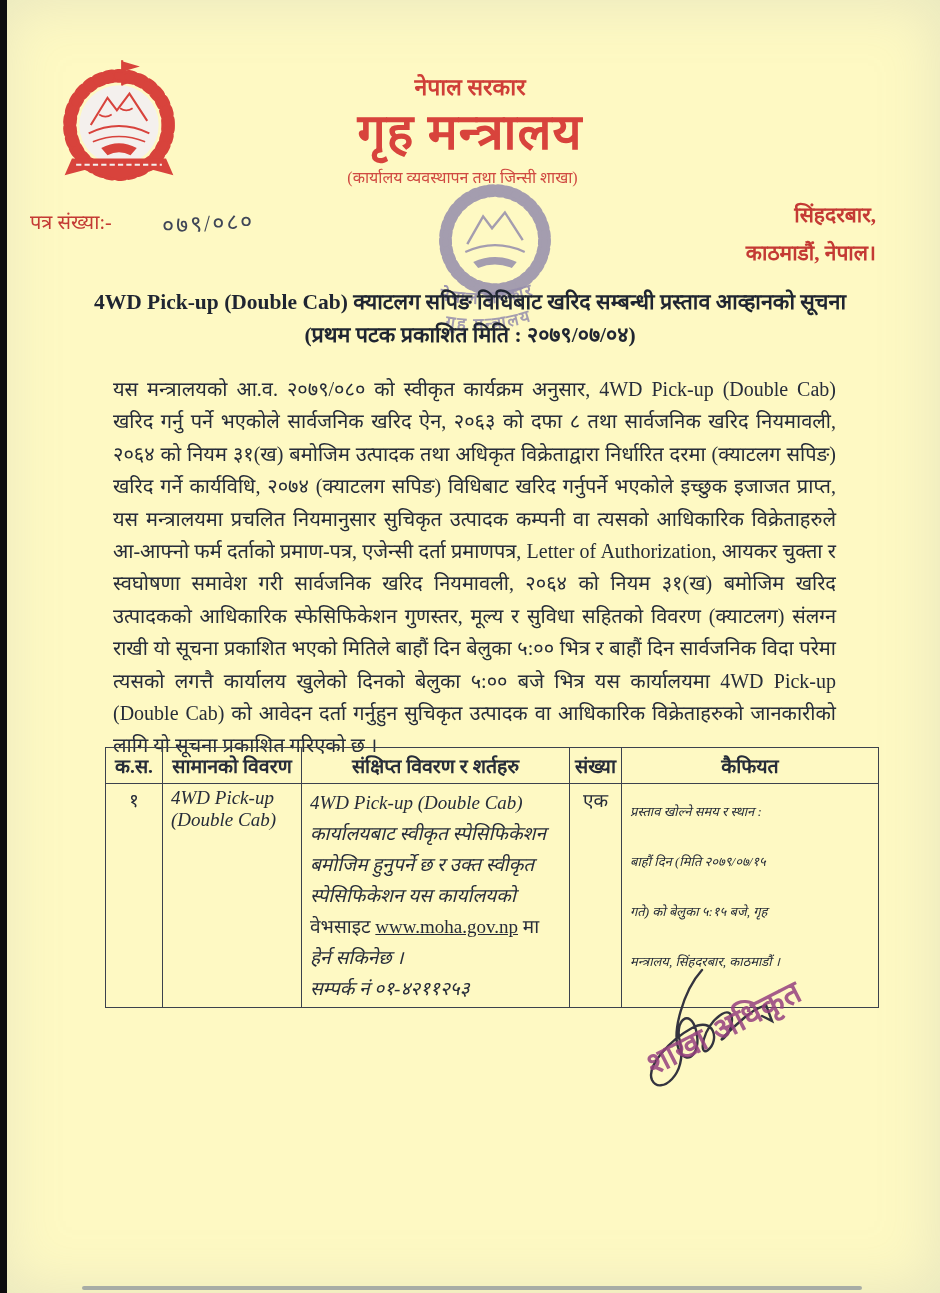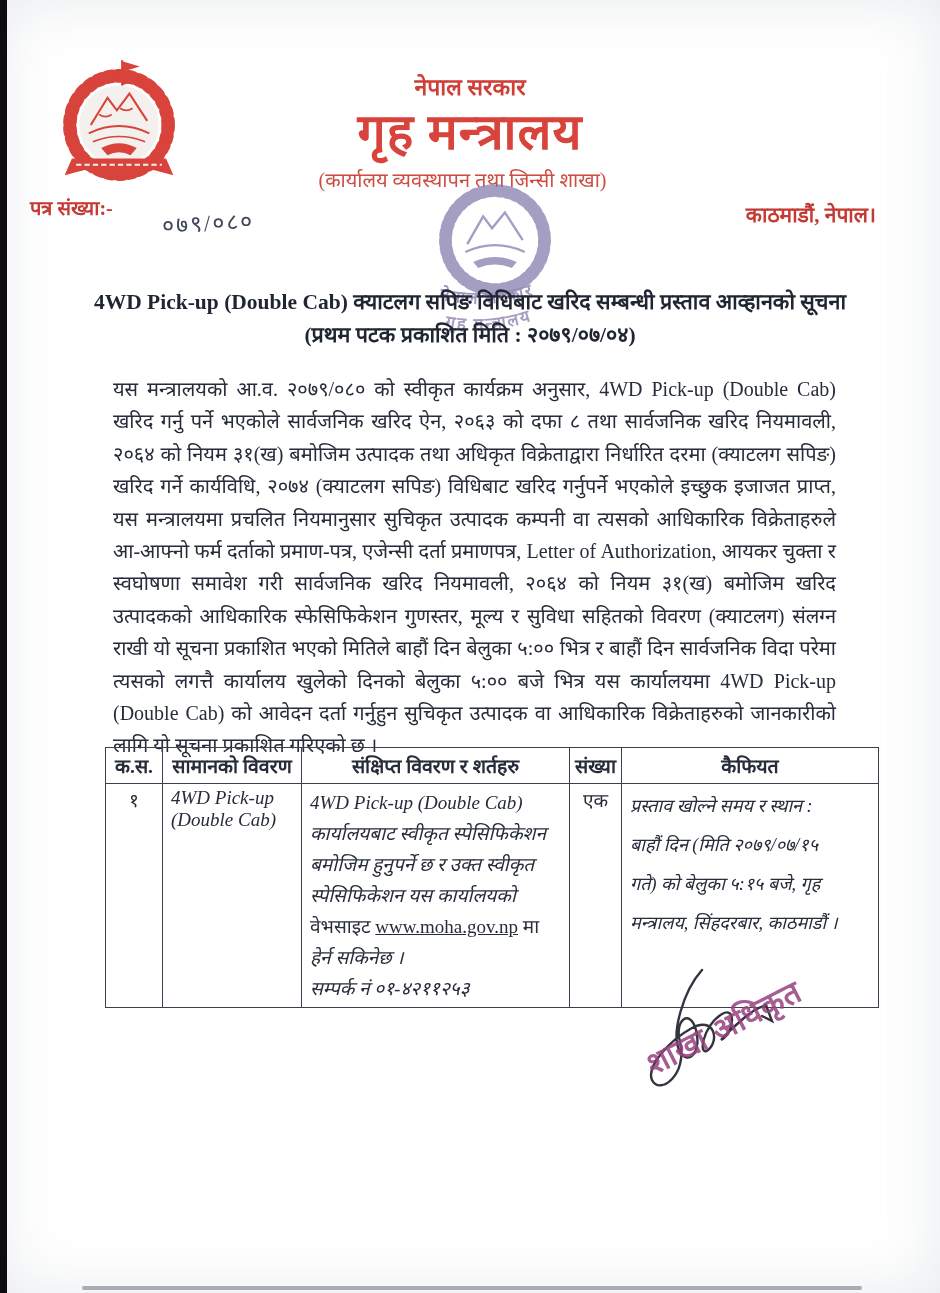--- a/index.html
+++ b/index.html
@@ -3,38 +3,38 @@
 <meta charset="utf-8">
 <style>
   html,body{margin:0;padding:0;}
   body{
     font-family:"Liberation Serif","DejaVu Serif",serif;
     background:#cfd4d8;
   }
   .page{
     position:relative;
     width:940px;height:1293px;
-    background:#ffffff;
+    background:#fef9c3;
     overflow:hidden;
     box-shadow:inset 0 0 60px rgba(160,170,180,.25);
   }
   .edge-left{position:absolute;left:0;top:0;width:7px;height:1293px;background:#0d0d0f;}
   .edge-bottom{position:absolute;left:82px;top:1286px;width:780px;height:4px;background:#8d959c;opacity:.75;border-radius:2px;}
 
   
   .emblem{position:absolute;left:40px;top:56px;width:158px;height:138px;}
   .gov-line{position:absolute;left:0;top:70px;width:940px;text-align:center;
     font-size:23px;font-weight:bold;color:#cf3f38;}
   .ministry-line{position:absolute;left:0;top:96px;width:940px;text-align:center;
     font-size:50px;font-weight:bold;color:#d8433c;letter-spacing:1px;}
   .branch-line{position:absolute;left:0;top:166px;width:925px;text-align:center;
-    font-size:20px;color:#d04a42;}
+    font-size:16px;color:#d04a42;}
 
   
-  .ref{position:absolute;left:30px;top:194px;color:#c43a34;font-weight:bold;font-size:20px;}
+  .ref{position:absolute;left:30px;top:208px;color:#c43a34;font-weight:normal;font-size:20px;}
   .ref .r{height:38px;}
   .letter-no-value{
     position:absolute;left:162px;top:206px;font-size:23px;color:#3f4657;
     transform:rotate(-3deg);font-weight:normal;letter-spacing:2px;
   }
   .address{position:absolute;right:64px;top:196px;text-align:right;
     color:#c43a34;font-weight:bold;font-size:21px;line-height:38px;}
 
   
   .center-stamp{position:absolute;left:396px;top:170px;width:198px;height:172px;opacity:.8;}
@@ -60,21 +60,21 @@
     color:#262c39;font-size:19px;
   }
   .notice-table th,.notice-table td{
     border:1.6px solid #3c424d;vertical-align:top;padding:3px 8px;
   }
   .notice-table th{font-size:19.5px;font-weight:bold;text-align:center;padding:4px 2px;}
   .pre{white-space:pre-line;font-style:italic;}
   .cell-sn{text-align:center;}
   .cell-qty{text-align:center;}
   .cell-desc{line-height:31px;}
-  .cell-remarks{line-height:39px;font-size:18px;}
+  .cell-remarks{line-height:50px;font-size:13px;}
   .url{text-decoration:underline;}
 
   
   .signature{position:absolute;left:632px;top:958px;width:180px;height:140px;}
   .officer-stamp{
     position:absolute;left:648px;top:1044px;width:240px;
     transform:rotate(-27deg);transform-origin:left center;
     font-size:31px;font-weight:bold;color:#96417f;opacity:.85;letter-spacing:1px;
   }
 </style>
@@ -110,20 +110,21 @@
   <div class="gov-line">नेपाल सरकार</div>
   <div class="ministry-line">गृह मन्त्रालय</div>
   <div class="branch-line">(कार्यालय व्यवस्थापन तथा जिन्सी शाखा)</div>
 
   <div class="ref">
     <div class="r">पत्र संख्या:-</div>
   </div>
   <div class="letter-no-value">०७९/०८०</div>
 
   <div class="address">
+    <div>सिंहदरबार,</div>
     <div>काठमाडौं, नेपाल।</div>
   </div>
 
   <svg class="center-stamp" viewBox="0 0 200 172">
     <g stroke="#7b72a6" fill="none" opacity="0.85">
       <circle cx="100" cy="70" r="50" stroke-width="13" stroke-dasharray="4 4.5" stroke-linecap="round"></circle>
       <circle cx="100" cy="70" r="50" stroke-width="6" stroke-dasharray="2.5 6" stroke-linecap="round" transform="rotate(10 100 70)"></circle>
       <path d="M72,74 L88,46 L97,58 L110,42 L128,70" stroke-width="2.4"></path>
       <path d="M70,82 Q100,68 130,82" stroke-width="2.2"></path>
       <path d="M78,92 q22,-10 44,0 l-5,6 q-17,-7 -34,0 z" fill="#7b72a6" stroke="none"></path>

